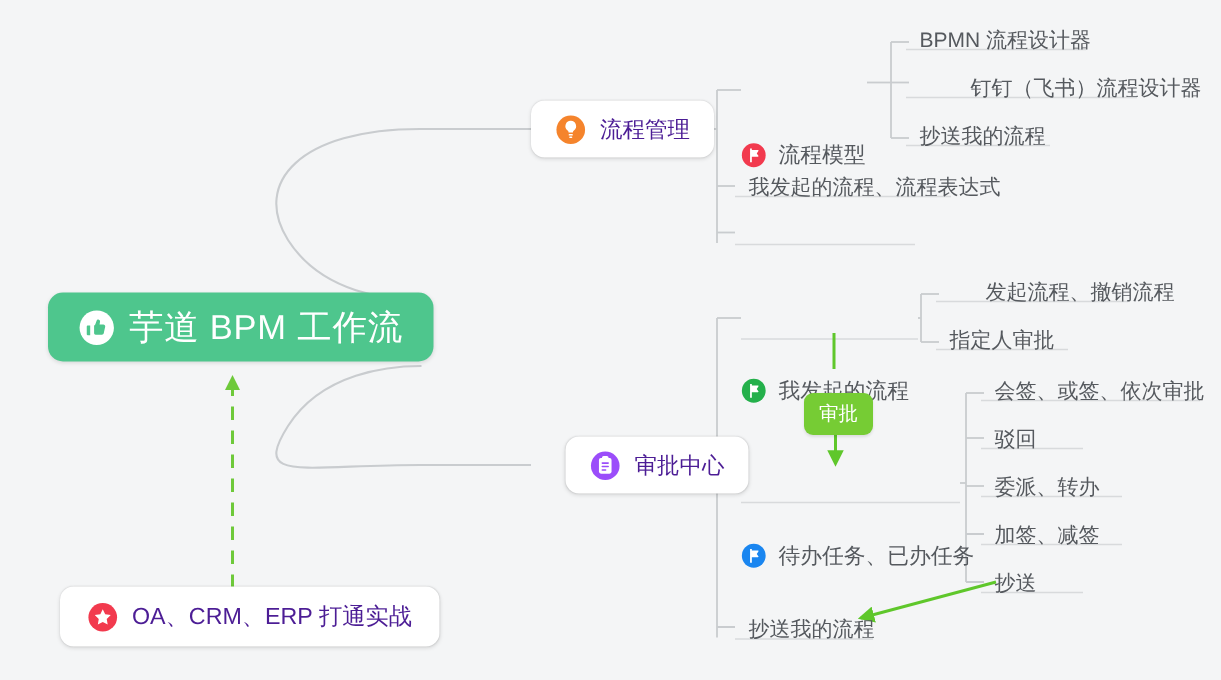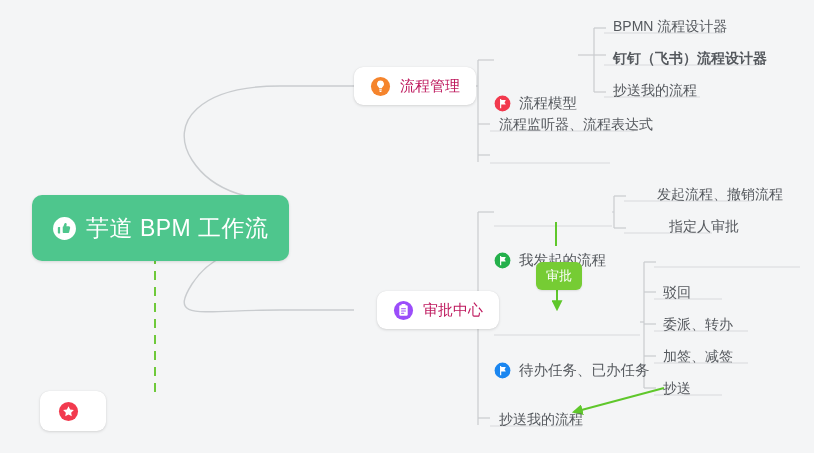--- a/index.html
+++ b/index.html
@@ -31,30 +31,30 @@
     white-space: nowrap;
   }
 
   
   .card {
     background: #ffffff;
     border-radius: 9px;
     box-shadow: 0 1px 3px rgba(0,0,0,0.13), 0 0 1px rgba(0,0,0,0.10);
     padding: 0 16px;
     height: 38px;
-    color: #be185d;
+    color: #4c1d95;
     font-size: 15px;
   }
   .card.wide { padding: 0 18px; height: 40px; font-size: 15.5px; }
 
   
   .root {
     background: #4ec68d;
     border-radius: 10px;
-    height: 66px;
+    height: 46px;
     padding: 0 20px;
     color: #ffffff;
     font-size: 23px;
     letter-spacing: 0.5px;
     box-shadow: 0 1px 3px rgba(0,0,0,0.12);
   }
 
   
   .leaf {
     color: #55595e;
@@ -178,20 +178,21 @@
       <path d="M8.3 10.6h1.6c.6 0 1-.3 1.2-.9l.8-2.2c.2-.6.8-.9 1.4-.7.6.2.9.7.8 1.3l-.3 1.8h2.4c.8 0 1.4.7 1.2 1.5l-.9 4c-.1.6-.6 1-1.2 1h-4c-.6 0-1-.4-1-1v-4.8zM6.3 10.6h1.5v6.2H6.3a.7.7 0 0 1-.7-.7v-4.8c0-.4.3-.7.7-.7z" fill="#4ec68d"></path>
     </svg>
     <span>芋道 BPM 工作流</span>
   </div>
 
   <div class="node card wide" style="left:40px; top:391px;">
     <svg class="ic big" viewBox="0 0 22 22">
       <circle cx="11" cy="11" r="10" fill="#f23a4e"></circle>
       <path d="M11 5.4l1.7 3.5 3.9.55-2.82 2.73.67 3.85L11 14.25 7.55 16.03l.67-3.85L5.4 9.45l3.9-.55z" fill="#ffffff"></path>
     </svg>
+    <span>OA、CRM、ERP 打通实战</span>
   </div>
 
   <div class="node card" style="left:354px; top:67px;">
     <svg class="ic big" viewBox="0 0 22 22">
       <circle cx="11" cy="11" r="10" fill="#f5842c"></circle>
       <path d="M11 4.8a3.7 3.7 0 0 0-2.2 6.7c.45.34.7.82.7 1.35h3a1.7 1.7 0 0 1 .7-1.35A3.7 3.7 0 0 0 11 4.8z" fill="#ffffff"></path>
       <rect x="9.5" y="13.9" width="3" height="1.2" rx="0.6" fill="#ffffff"></rect>
       <rect x="9.9" y="15.7" width="2.2" height="1.1" rx="0.55" fill="#ffffff"></rect>
     </svg>
     <span>流程管理</span>
@@ -201,29 +202,29 @@
     <svg class="ic" viewBox="0 0 18 18">
       <circle cx="9" cy="9" r="8.4" fill="#f23a4e"></circle>
       <path d="M6.4 4.3v9.6h1.25V10.1h4.3c.35 0 .55-.4.33-.67L11.1 7.7l1.18-1.72c.2-.28 0-.66-.34-.66H7.65V4.3z" fill="#ffffff"></path>
     </svg>
     <span>流程模型</span>
   </div>
 
   <div class="node leaf" style="left:604px; top:8px;text-align:center;">
     <span class="txt">BPMN 流程设计器</span>
   </div>
-  <div class="node leaf" style="left:604px; top:40px;font-weight:bold;">
+  <div class="node leaf" style="left:638px; top:40px;">
     <span class="txt">钉钉（飞书）流程设计器</span>
   </div>
   <div class="node leaf" style="left:604px; top:72px;">
     <span class="txt">抄送我的流程</span>
   </div>
 
   <div class="node leaf" style="left:490px; top:106px;">
-    <span class="txt">流程监听器、流程表达式</span>
+    <span class="txt">我发起的流程、流程表达式</span>
   </div>
 
   <div class="node card" style="left:354px; top:291px;margin-left:23px;">
     <svg class="ic big" viewBox="0 0 22 22">
       <circle cx="11" cy="11" r="10" fill="#9b4dfa"></circle>
       <rect x="6.6" y="5.5" width="8.8" height="11" rx="1.4" fill="#ffffff"></rect>
       <rect x="8.7" y="4.2" width="4.6" height="2.3" rx="1.15" fill="#ffffff"></rect>
       <rect x="8.4" y="8.6" width="5.2" height="1.1" rx="0.55" fill="#9b4dfa"></rect>
       <rect x="8.4" y="11" width="5.2" height="1.1" rx="0.55" fill="#9b4dfa"></rect>
       <rect x="8.4" y="13.4" width="3.4" height="1.1" rx="0.55" fill="#9b4dfa"></rect>
@@ -235,36 +236,39 @@
     <svg class="ic" viewBox="0 0 18 18">
       <circle cx="9" cy="9" r="8.4" fill="#24b04b"></circle>
       <path d="M6.4 4.3v9.6h1.25V10.1h4.3c.35 0 .55-.4.33-.67L11.1 7.7l1.18-1.72c.2-.28 0-.66-.34-.66H7.65V4.3z" fill="#ffffff"></path>
     </svg>
     <span>我发起的流程</span>
   </div>
 
   <div class="node leaf" style="left:648px; top:176px;">
     <span class="txt">发起流程、撤销流程</span>
   </div>
-  <div class="node leaf" style="left:660px; top:208px;">
+  <div class="node leaf" style="left:624px; top:208px;">
     <span class="txt">指定人审批</span>
   </div>
 
   <div class="tag" style="left:536px; top:262px;">
     <span>审批</span>
   </div>
 
   <div class="node icon-node" style="left:494px; top:308px;">
     <svg class="ic" viewBox="0 0 18 18">
       <circle cx="9" cy="9" r="8.4" fill="#1a86f0"></circle>
       <path d="M6.4 4.3v9.6h1.25V10.1h4.3c.35 0 .55-.4.33-.67L11.1 7.7l1.18-1.72c.2-.28 0-.66-.34-.66H7.65V4.3z" fill="#ffffff"></path>
     </svg>
     <span>待办任务、已办任务</span>
   </div>
 
+  <div class="node leaf" style="left:654px; top:242px;">
+    <span class="txt">会签、或签、依次审批</span>
+  </div>
   <div class="node leaf" style="left:654px; top:274px;">
     <span class="txt">驳回</span>
   </div>
   <div class="node leaf" style="left:654px; top:306px;">
     <span class="txt">委派、转办</span>
   </div>
   <div class="node leaf" style="left:654px; top:338px;">
     <span class="txt">加签、减签</span>
   </div>
   <div class="node leaf" style="left:654px; top:370px;">

